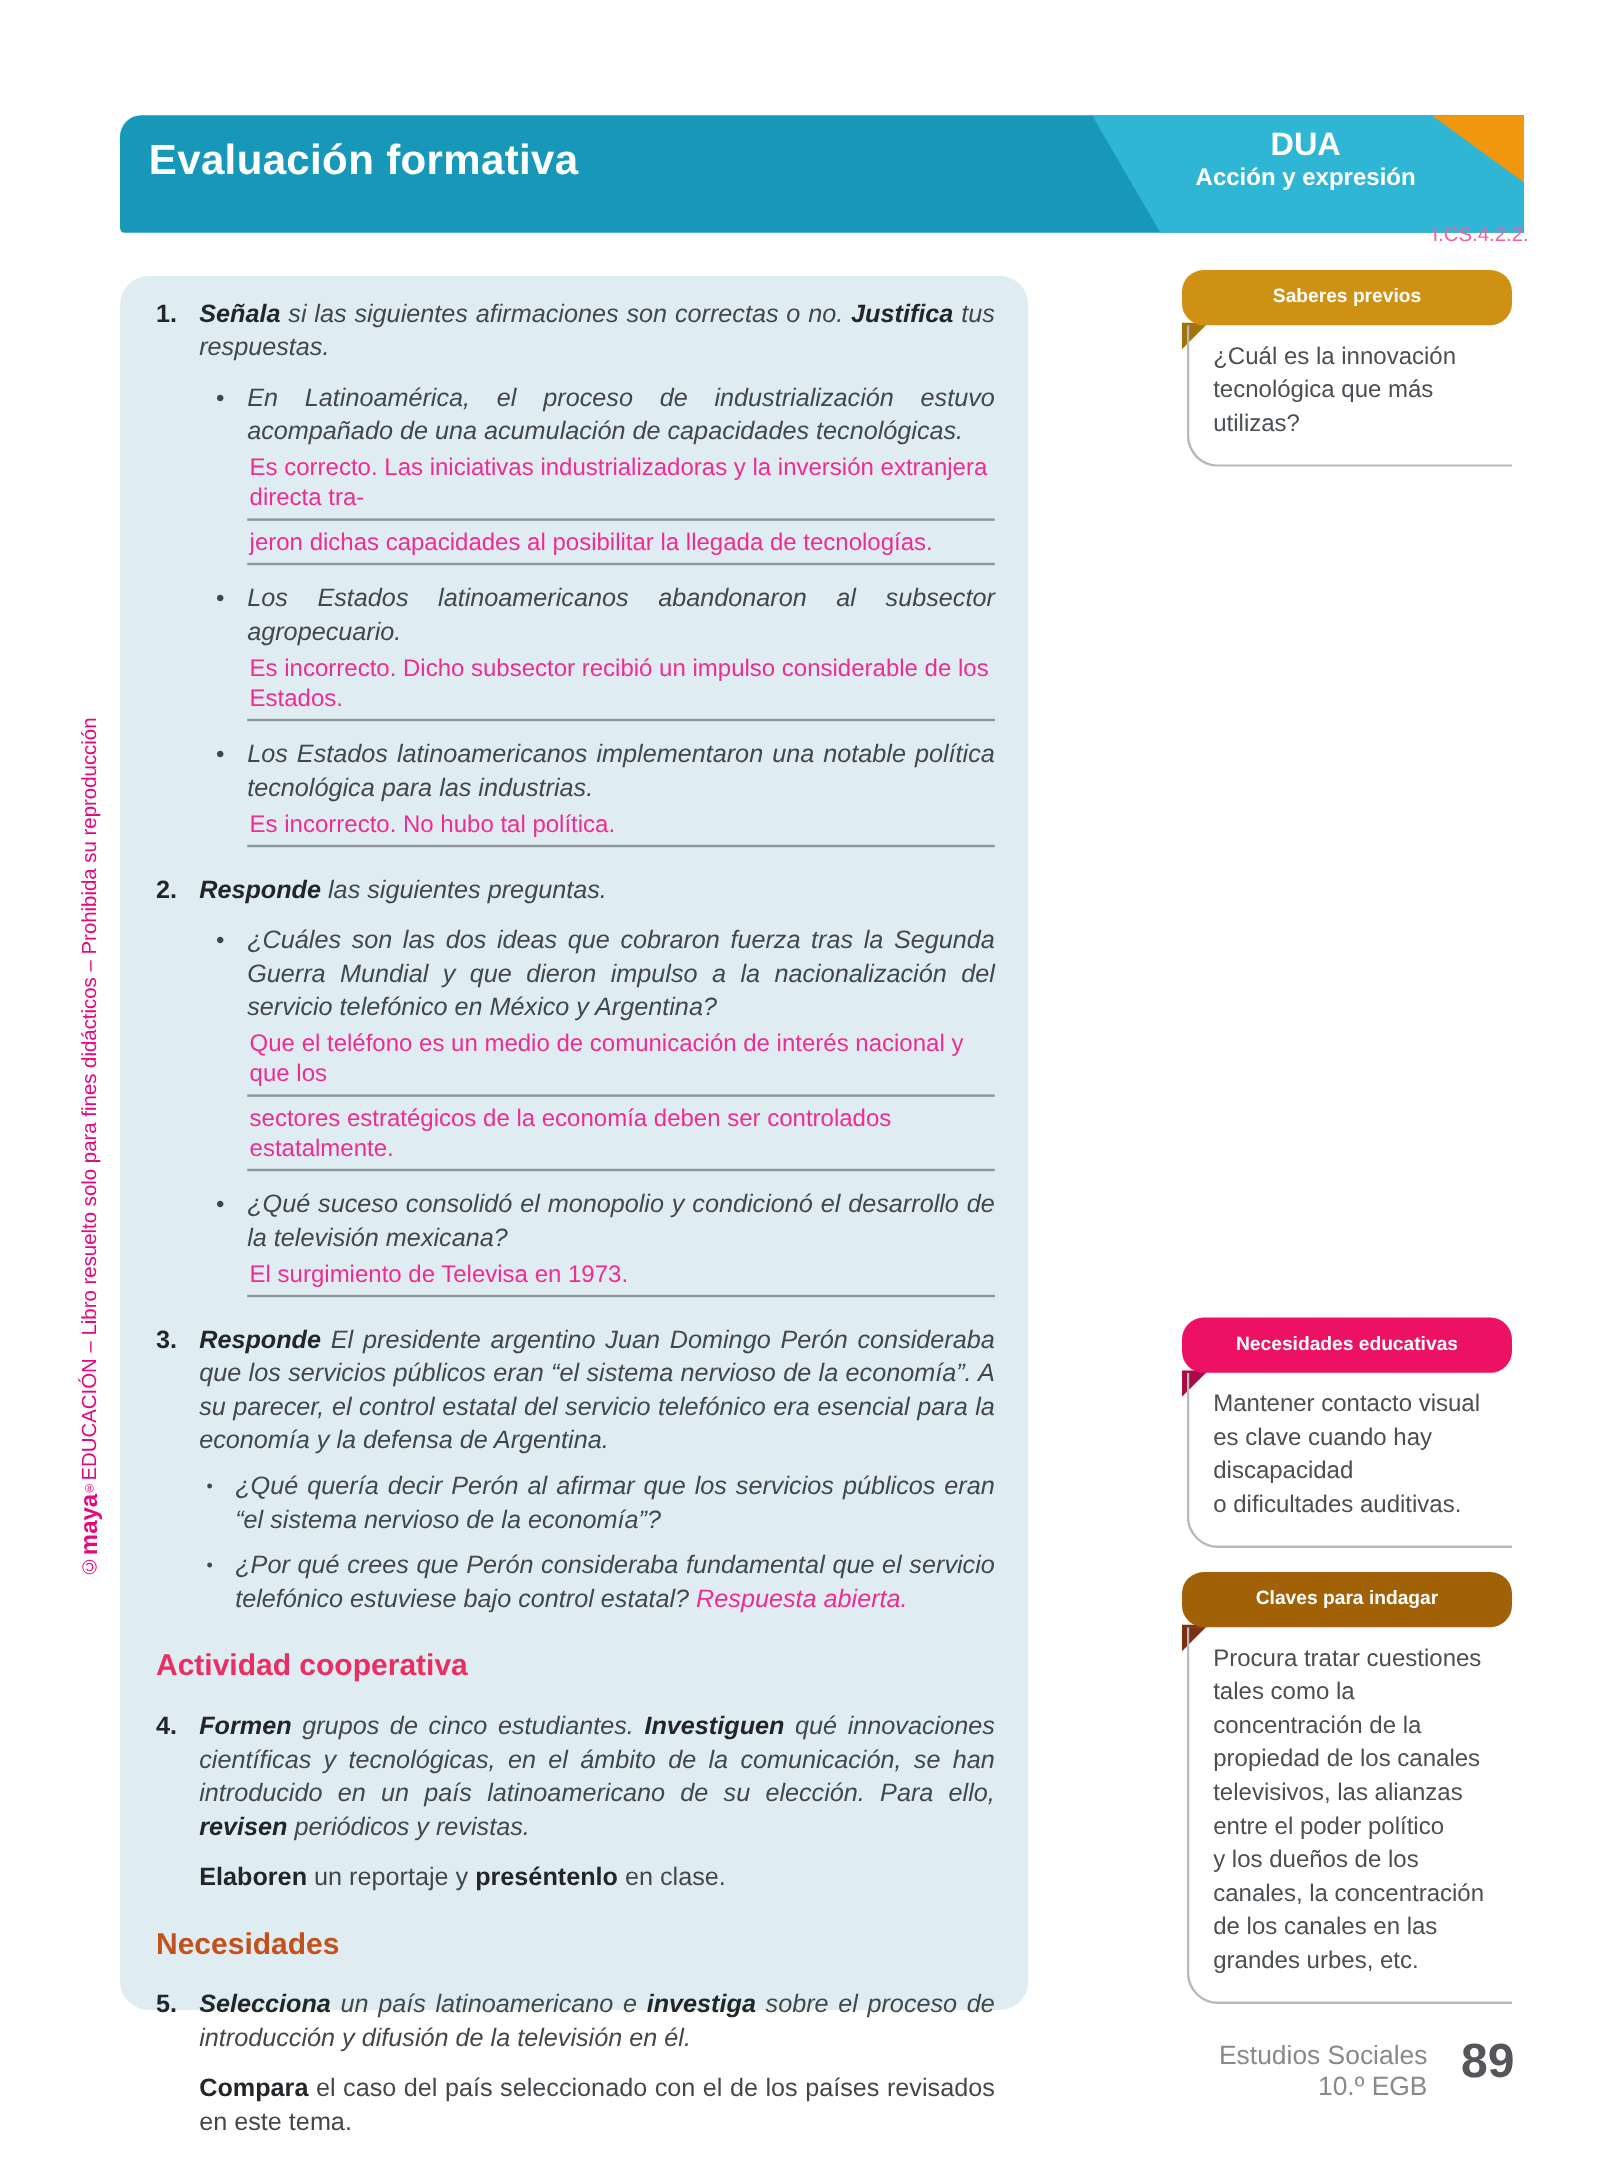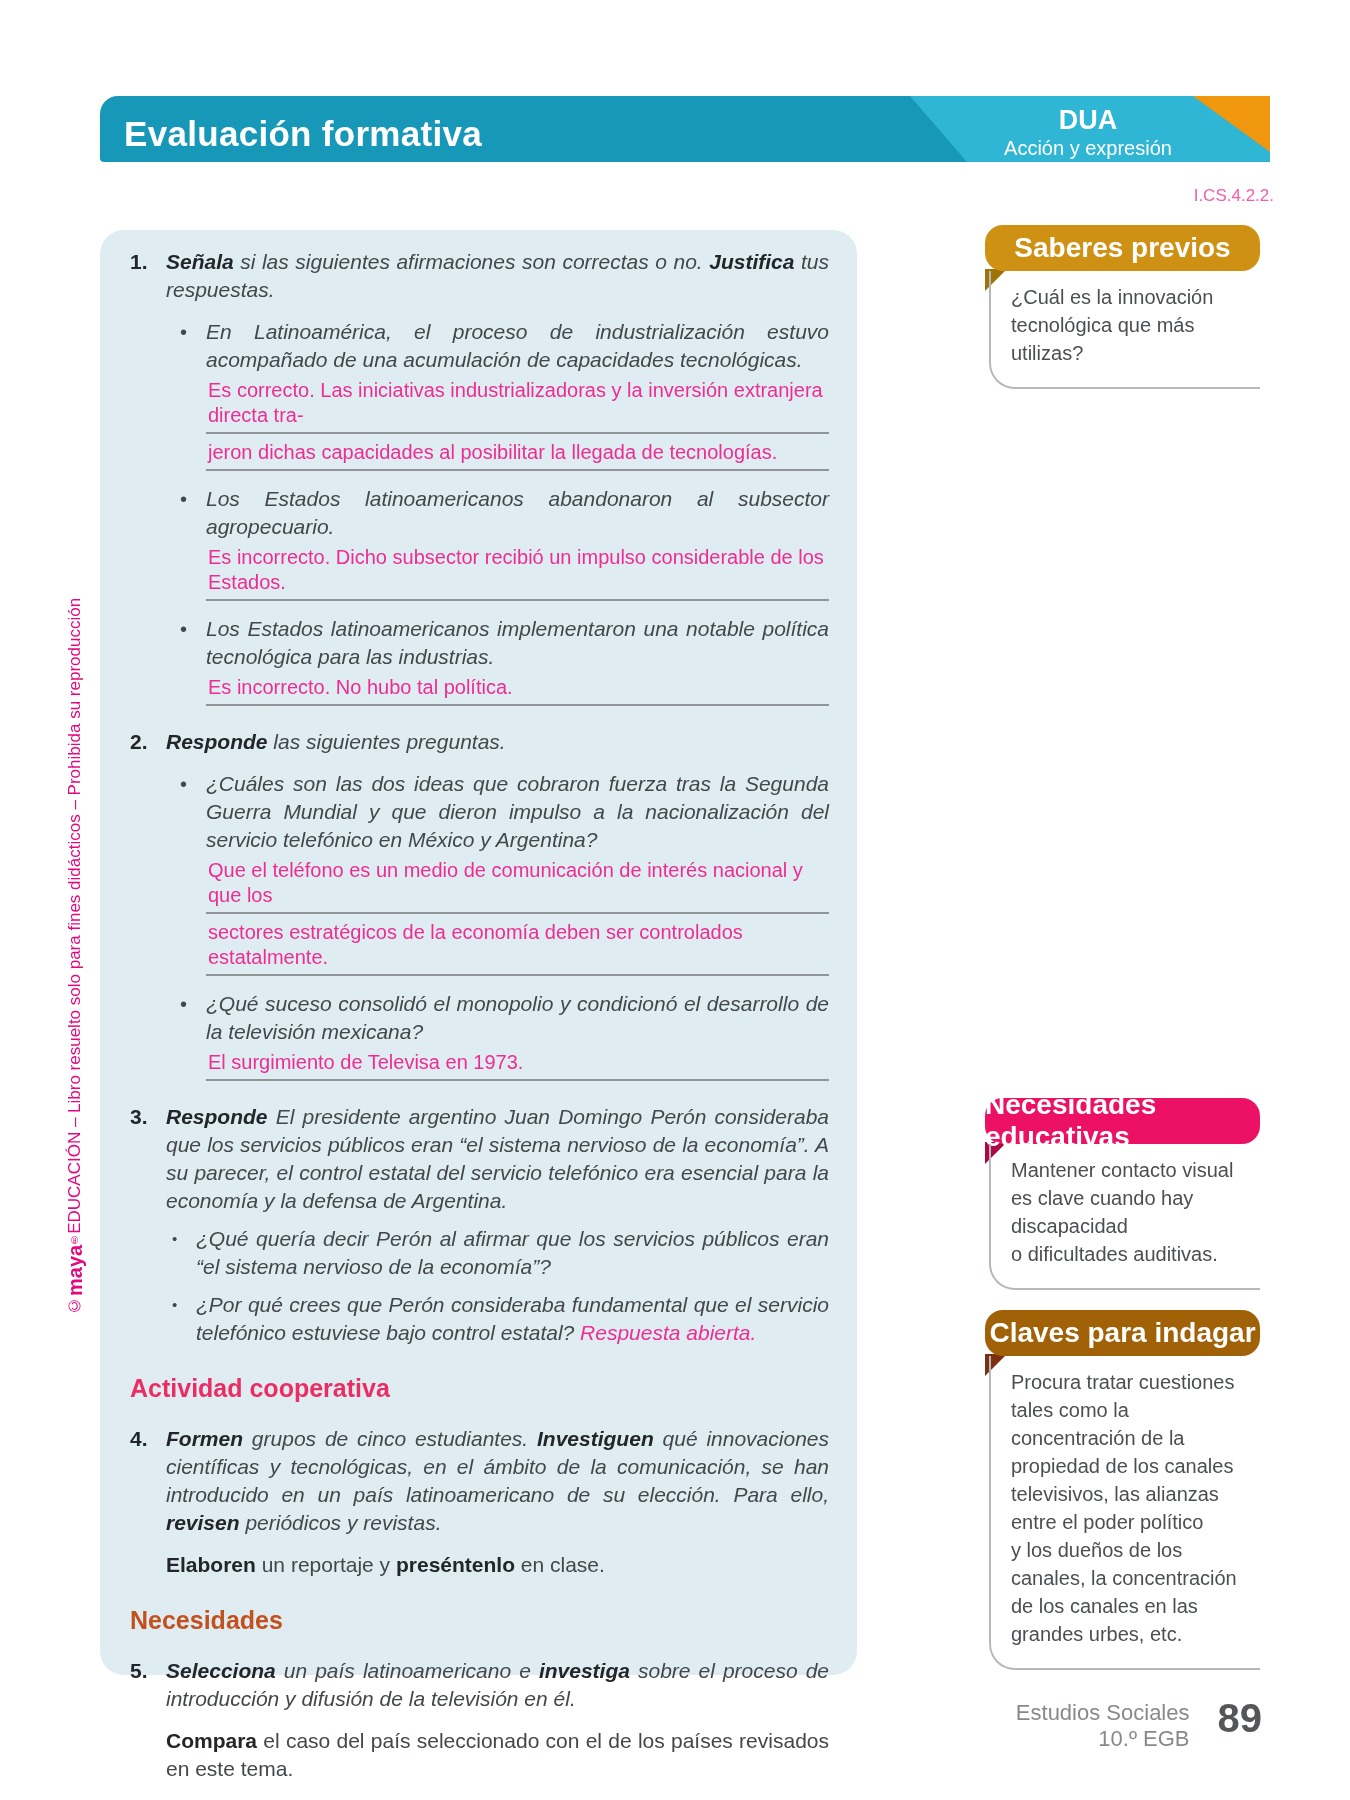--- a/index.html
+++ b/index.html
@@ -2,38 +2,38 @@
 <html lang="es"><head>
 <meta charset="utf-8">
 <style>
   html,body{margin:0;padding:0;}
   body{
     width:1350px;height:1800px;background:#ffffff;position:relative;
     font-family:"Liberation Sans", sans-serif;overflow:hidden;
   }
   
   .band{
-    position:absolute;left:100px;top:96px;width:1170px;height:66px;
+    position:absolute;left:100px;top:96px;width:1170px;height:98px;
     background:#1898b8;border-radius:18px 0 0 4px;
   }
   .band-light{
     position:absolute;top:0;right:0;width:360px;height:100%;
     background:#2eb6d4;clip-path:polygon(0 0,100% 0,100% 100%,57px 100%);
   }
   .band-corner{
     position:absolute;top:0;right:0;width:77px;height:56px;
     background:#f0970e;clip-path:polygon(0 0,100% 0,100% 100%);
   }
   .band-title{
     position:absolute;left:24px;top:18px;margin:0;
     color:#ffffff;font-size:35px;font-weight:600;letter-spacing:.3px;
   }
   .dua{position:absolute;right:72px;top:9px;width:220px;text-align:center;color:#fff;}
   .dua-title{font-size:27px;font-weight:bold;line-height:1.15;}
-  .dua-sub{font-size:20px;font-weight:normal;line-height:1.2;}
+  .dua-sub{font-size:20px;font-weight:bold;line-height:1.2;}
   .code{
     position:absolute;right:76px;top:186px;font-size:17px;color:#f160a7;
   }
   
   .content-box{
     position:absolute;left:100px;top:230px;width:757px;height:1445px;
     background:#dfedf2;border-radius:24px;box-sizing:border-box;
     padding:18px 28px 20px 30px;
   }
   #exercise-list{color:#43474a;font-size:21px;line-height:28px;}
@@ -62,21 +62,21 @@
     writing-mode:vertical-rl;transform:rotate(180deg);
     color:#e6067e;font-size:17px;white-space:nowrap;
   }
   .wm-brand{font-size:20px;font-weight:bold;}
   .wm-reg{font-size:10px;}
   
   .sidebar-box{position:absolute;left:985px;width:275px;}
   .sb-head{
     position:relative;z-index:2;height:46px;border-radius:18px;
     display:flex;align-items:center;justify-content:center;
-    color:#fff;font-size:28px;font-weight:bold;
+    color:#fff;font-size:16px;font-weight:bold;
   }
   .sb-tail{
     position:absolute;left:0;top:44px;width:0;height:0;z-index:1;
     border-top:22px solid #000;border-right:22px solid transparent;
   }
   .sb-body{
     position:relative;z-index:2;margin-left:4px;
     border-left:2px solid #b6b9bb;border-bottom:2px solid #b6b9bb;
     border-bottom-left-radius:26px;
     padding:12px 4px 20px 20px;

